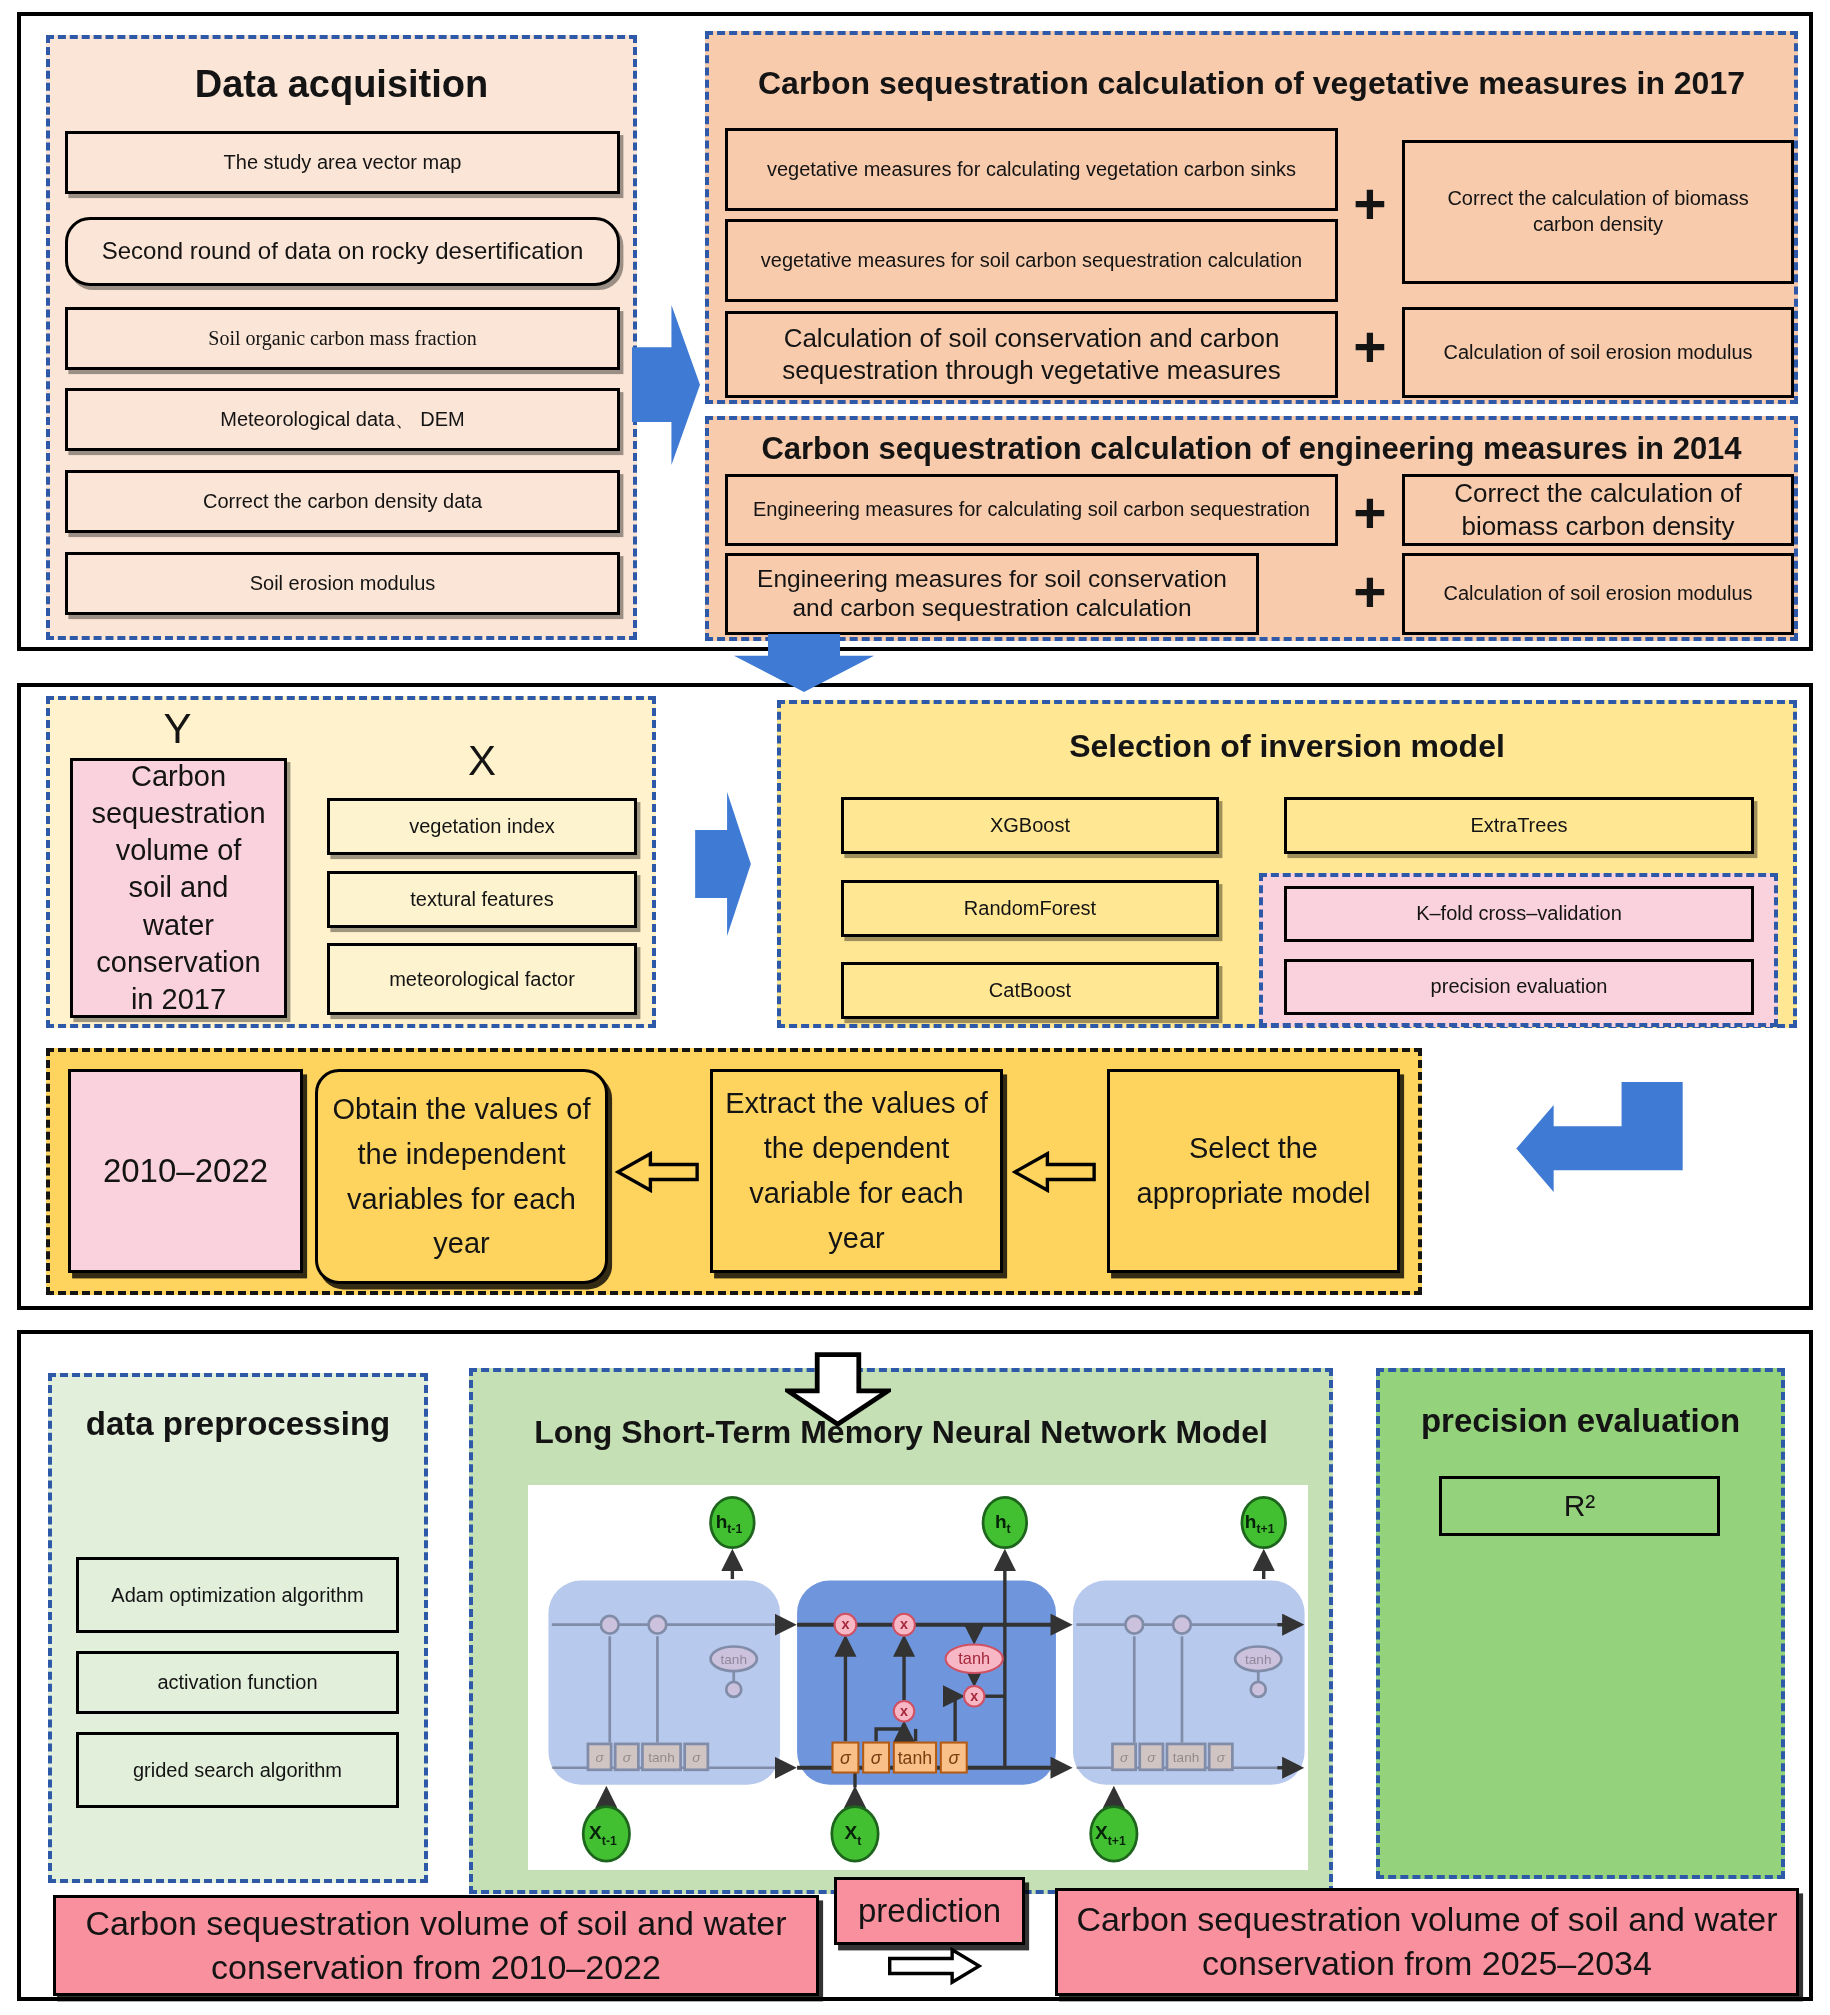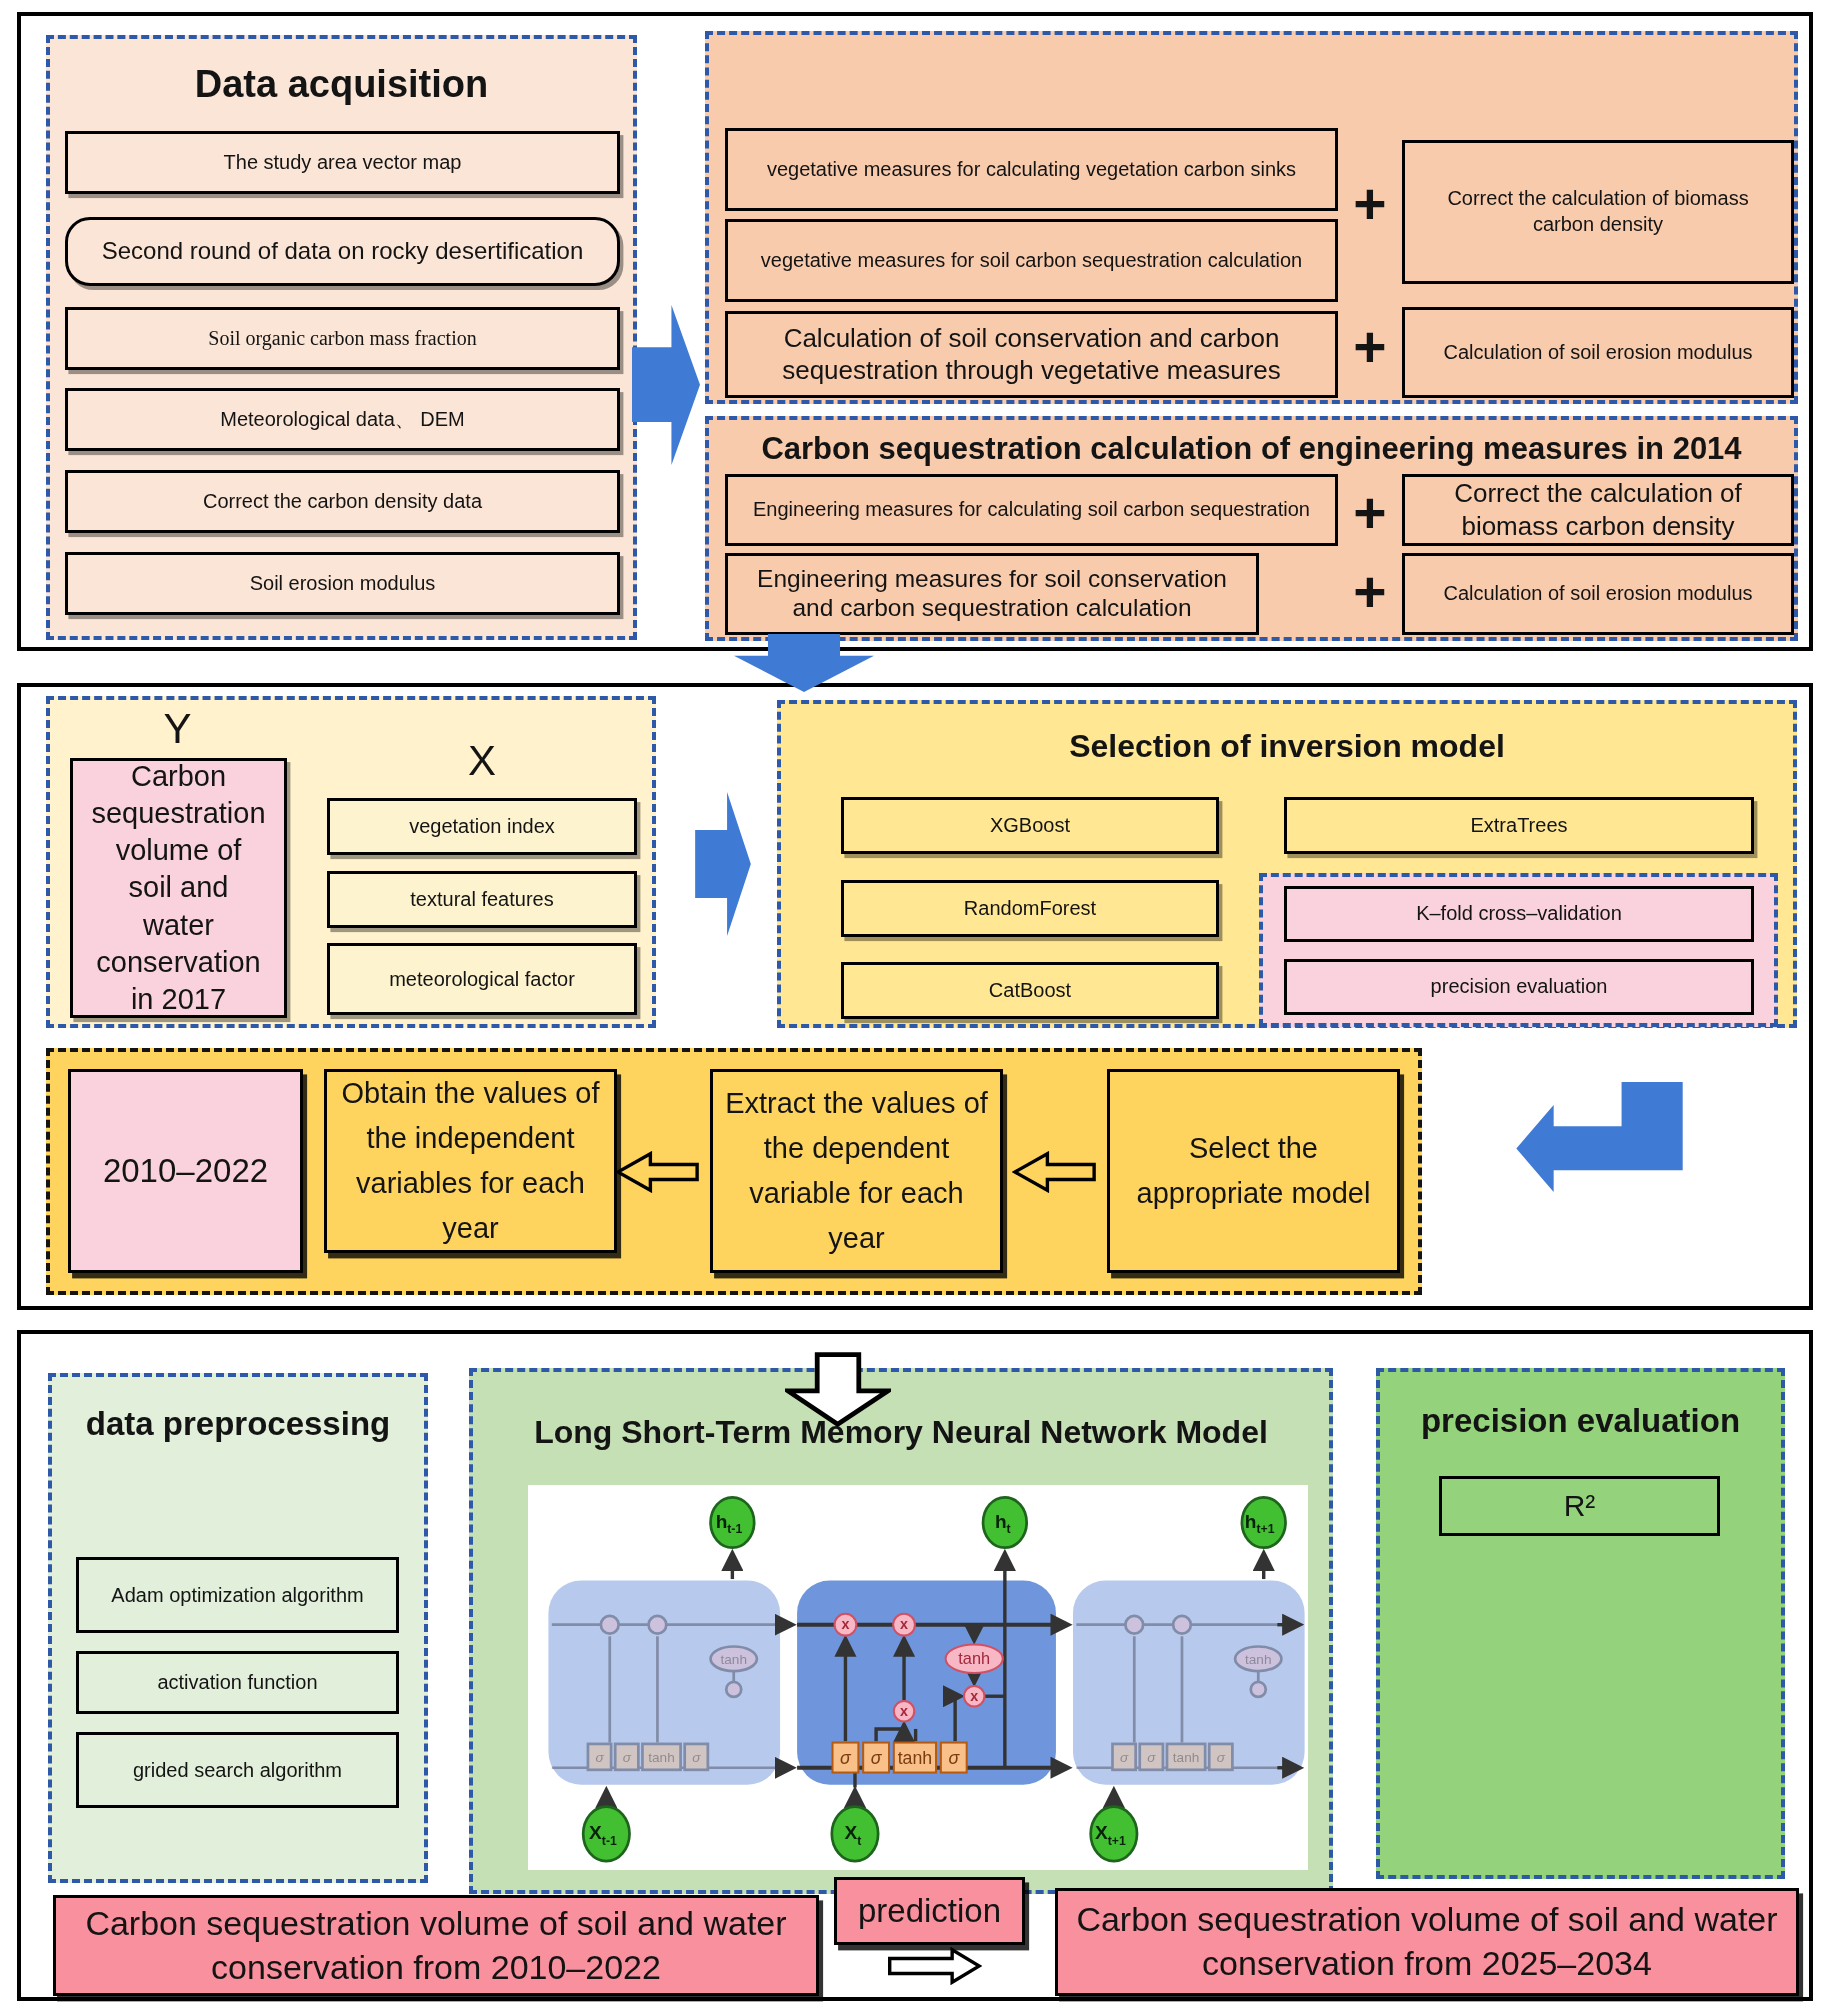--- a/index.html
+++ b/index.html
@@ -32,20 +32,21 @@
   <div class="box shadow" style="left:65px;top:307px;width:555px;height:63px;background:#fbe5d6;font-family:Liberation Serif, serif;">Soil organic carbon mass fraction</div>
   <div class="box shadow" style="left:65px;top:388px;width:555px;height:63px;background:#fbe5d6;">Meteorological data、 DEM</div>
   <div class="box shadow" style="left:65px;top:470px;width:555px;height:63px;background:#fbe5d6;">Correct the carbon density data</div>
   <div class="box shadow" style="left:65px;top:552px;width:555px;height:63px;background:#fbe5d6;">Soil erosion modulus</div>
 
   <svg style="position:absolute;left:632px;top:305px;z-index:6;" width="68" height="160" viewBox="0 0 100 235">
     <polygon points="0,62 58,62 58,0 100,117 58,235 58,172 0,172" fill="#3f7ad4"></polygon>
   </svg>
 
   <div class="dashed" style="left:705px;top:31px;width:1093px;height:373px;background:#f8cbad;"></div>
+  <div class="title" style="left:715px;top:65px;width:1073px;font-size:32px;">Carbon sequestration calculation of vegetative measures in 2017</div>
   <div class="box" style="left:725px;top:128px;width:613px;height:83px;background:#f8cbad;">vegetative measures for calculating vegetation carbon sinks</div>
   <div class="box" style="left:725px;top:219px;width:613px;height:83px;background:#f8cbad;">vegetative measures for soil carbon sequestration calculation</div>
   <div class="box" style="left:725px;top:311px;width:613px;height:87px;background:#f8cbad;font-size:26px;line-height:1.2;">Calculation of soil conservation and carbon sequestration through vegetative measures</div>
   <div class="plus" style="left:1343px;top:176px;width:54px;">+</div>
   <div class="box" style="left:1402px;top:140px;width:392px;height:144px;background:#f8cbad;">Correct the calculation of biomass carbon density</div>
   <div class="plus" style="left:1343px;top:319px;width:54px;">+</div>
   <div class="box" style="left:1402px;top:307px;width:392px;height:91px;background:#f8cbad;">Calculation of soil erosion modulus</div>
 
   <div class="dashed" style="left:705px;top:416px;width:1093px;height:225px;background:#f8cbad;"></div>
   <div class="title" style="left:715px;top:431px;width:1073px;font-size:31px;">Carbon sequestration calculation of engineering measures in 2014</div>
@@ -79,21 +80,21 @@
   <div class="box shadow" style="left:841px;top:797px;width:378px;height:57px;background:#ffe793;">XGBoost</div>
   <div class="box shadow" style="left:841px;top:880px;width:378px;height:57px;background:#ffe793;">RandomForest</div>
   <div class="box shadow" style="left:841px;top:962px;width:378px;height:57px;background:#ffe793;">CatBoost</div>
   <div class="box shadow" style="left:1284px;top:797px;width:470px;height:57px;background:#ffe793;">ExtraTrees</div>
   <div class="dashed" style="left:1259px;top:873px;width:519px;height:154px;background:#f9d2de;"></div>
   <div class="box" style="left:1284px;top:886px;width:470px;height:56px;background:#f9d2de;">K–fold cross–validation</div>
   <div class="box" style="left:1284px;top:959px;width:470px;height:56px;background:#f9d2de;">precision evaluation</div>
 
   <div class="dashedblk" style="left:46px;top:1048px;width:1376px;height:247px;background:#ffd45e;"></div>
   <div class="box bigshadow" style="left:68px;top:1069px;width:235px;height:204px;background:#f9d2de;font-size:33px;">2010–2022</div>
-  <div class="box bigshadow" style="left:324px;top:1069px;width:293px;height:184px;background:#ffd45e;font-size:29px;line-height:1.55;">Obtain the values of the independent variables for each year</div>
+  <div class="box bigshadow" style="left:315px;top:1069px;width:293px;height:215px;background:#ffd45e;font-size:29px;line-height:1.55;border-radius:24px;">Obtain the values of the independent variables for each year</div>
   <svg style="position:absolute;left:615px;top:1151px;" width="85" height="42" viewBox="0 0 125 62">
     <polygon points="121,20 52,20 52,4 4,31 52,58 52,42 121,42" fill="#ffd45e" stroke="#000" stroke-width="5"></polygon>
   </svg>
   <div class="box bigshadow" style="left:710px;top:1069px;width:293px;height:204px;background:#ffd45e;font-size:29px;line-height:1.55;">Extract the values of the dependent variable for each year</div>
   <svg style="position:absolute;left:1012px;top:1151px;" width="85" height="42" viewBox="0 0 125 62">
     <polygon points="121,20 52,20 52,4 4,31 52,58 52,42 121,42" fill="#ffd45e" stroke="#000" stroke-width="5"></polygon>
   </svg>
   <div class="box bigshadow" style="left:1107px;top:1069px;width:293px;height:204px;background:#ffd45e;font-size:29px;line-height:1.55;">Select the appropriate model</div>
 
   <svg style="position:absolute;left:1516px;top:1082px;z-index:6;" width="167" height="146" viewBox="0 0 245 215">

